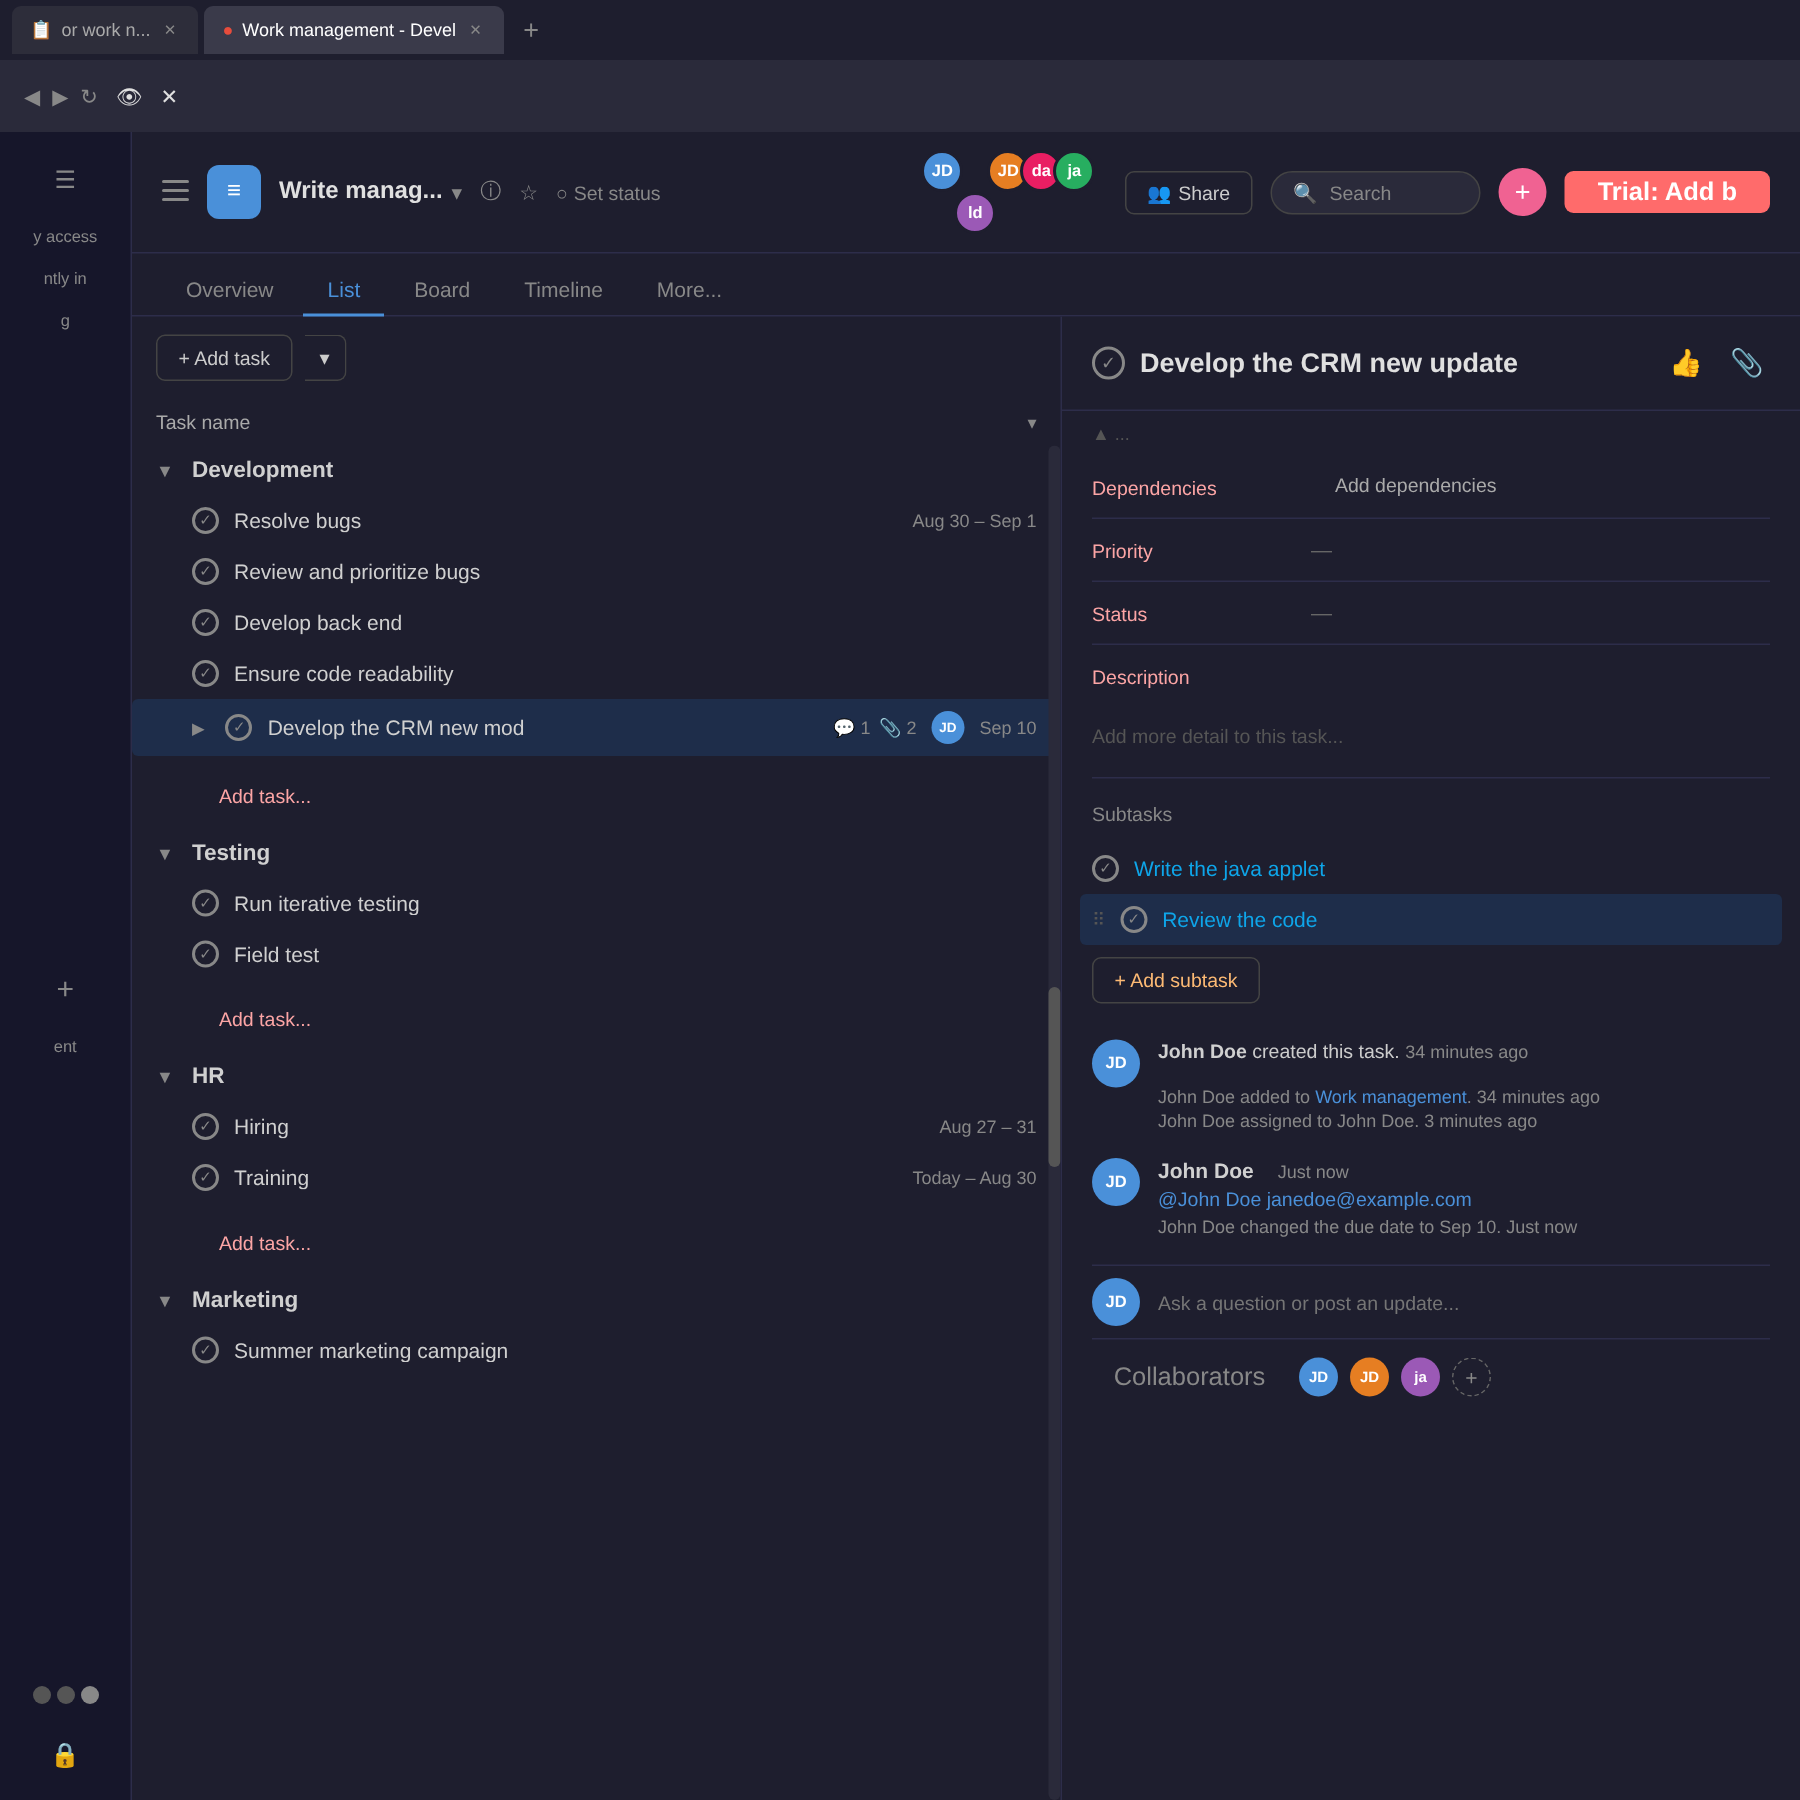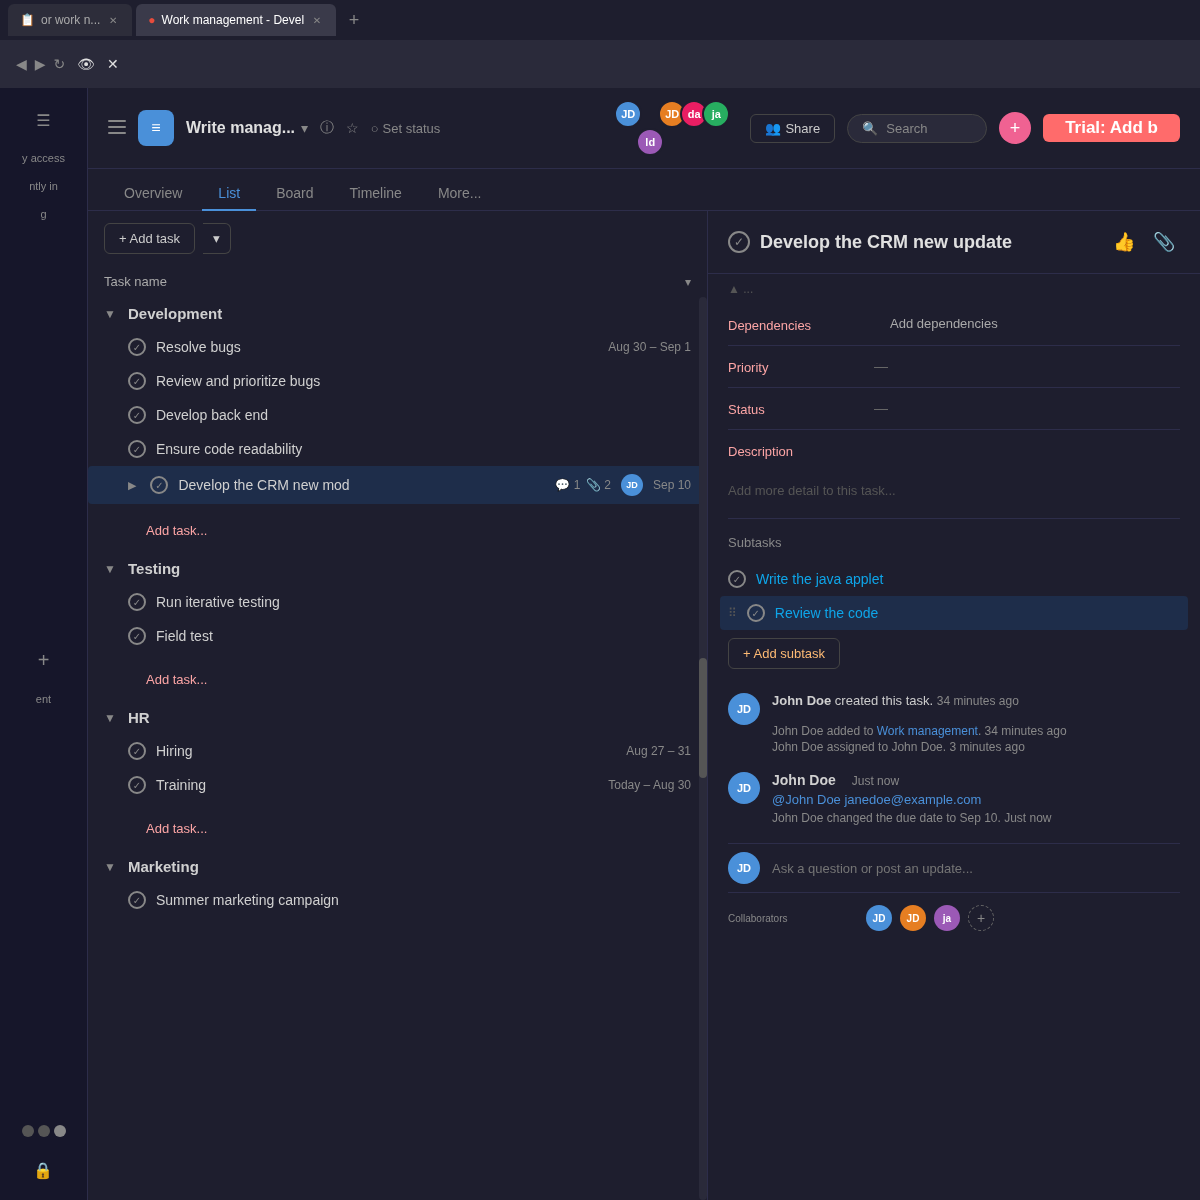--- a/index.html
+++ b/index.html
@@ -630,22 +630,23 @@
     }
     .collaborators-row {
       display: flex;
       align-items: center;
       gap: 8px;
       padding: 12px 0;
       border-top: 1px solid #2d2d4a;
     }
     .collaborators-label {
       color: #888;
-      font-size: 10px;
+      font-size: 17px;
       width: 130px;
+      text-align: center;
     }
     .collab-avatar {
       width: 26px;
       height: 26px;
       border-radius: 50%;
       display: flex;
       align-items: center;
       justify-content: center;
       font-size: 10px;
       color: white;

